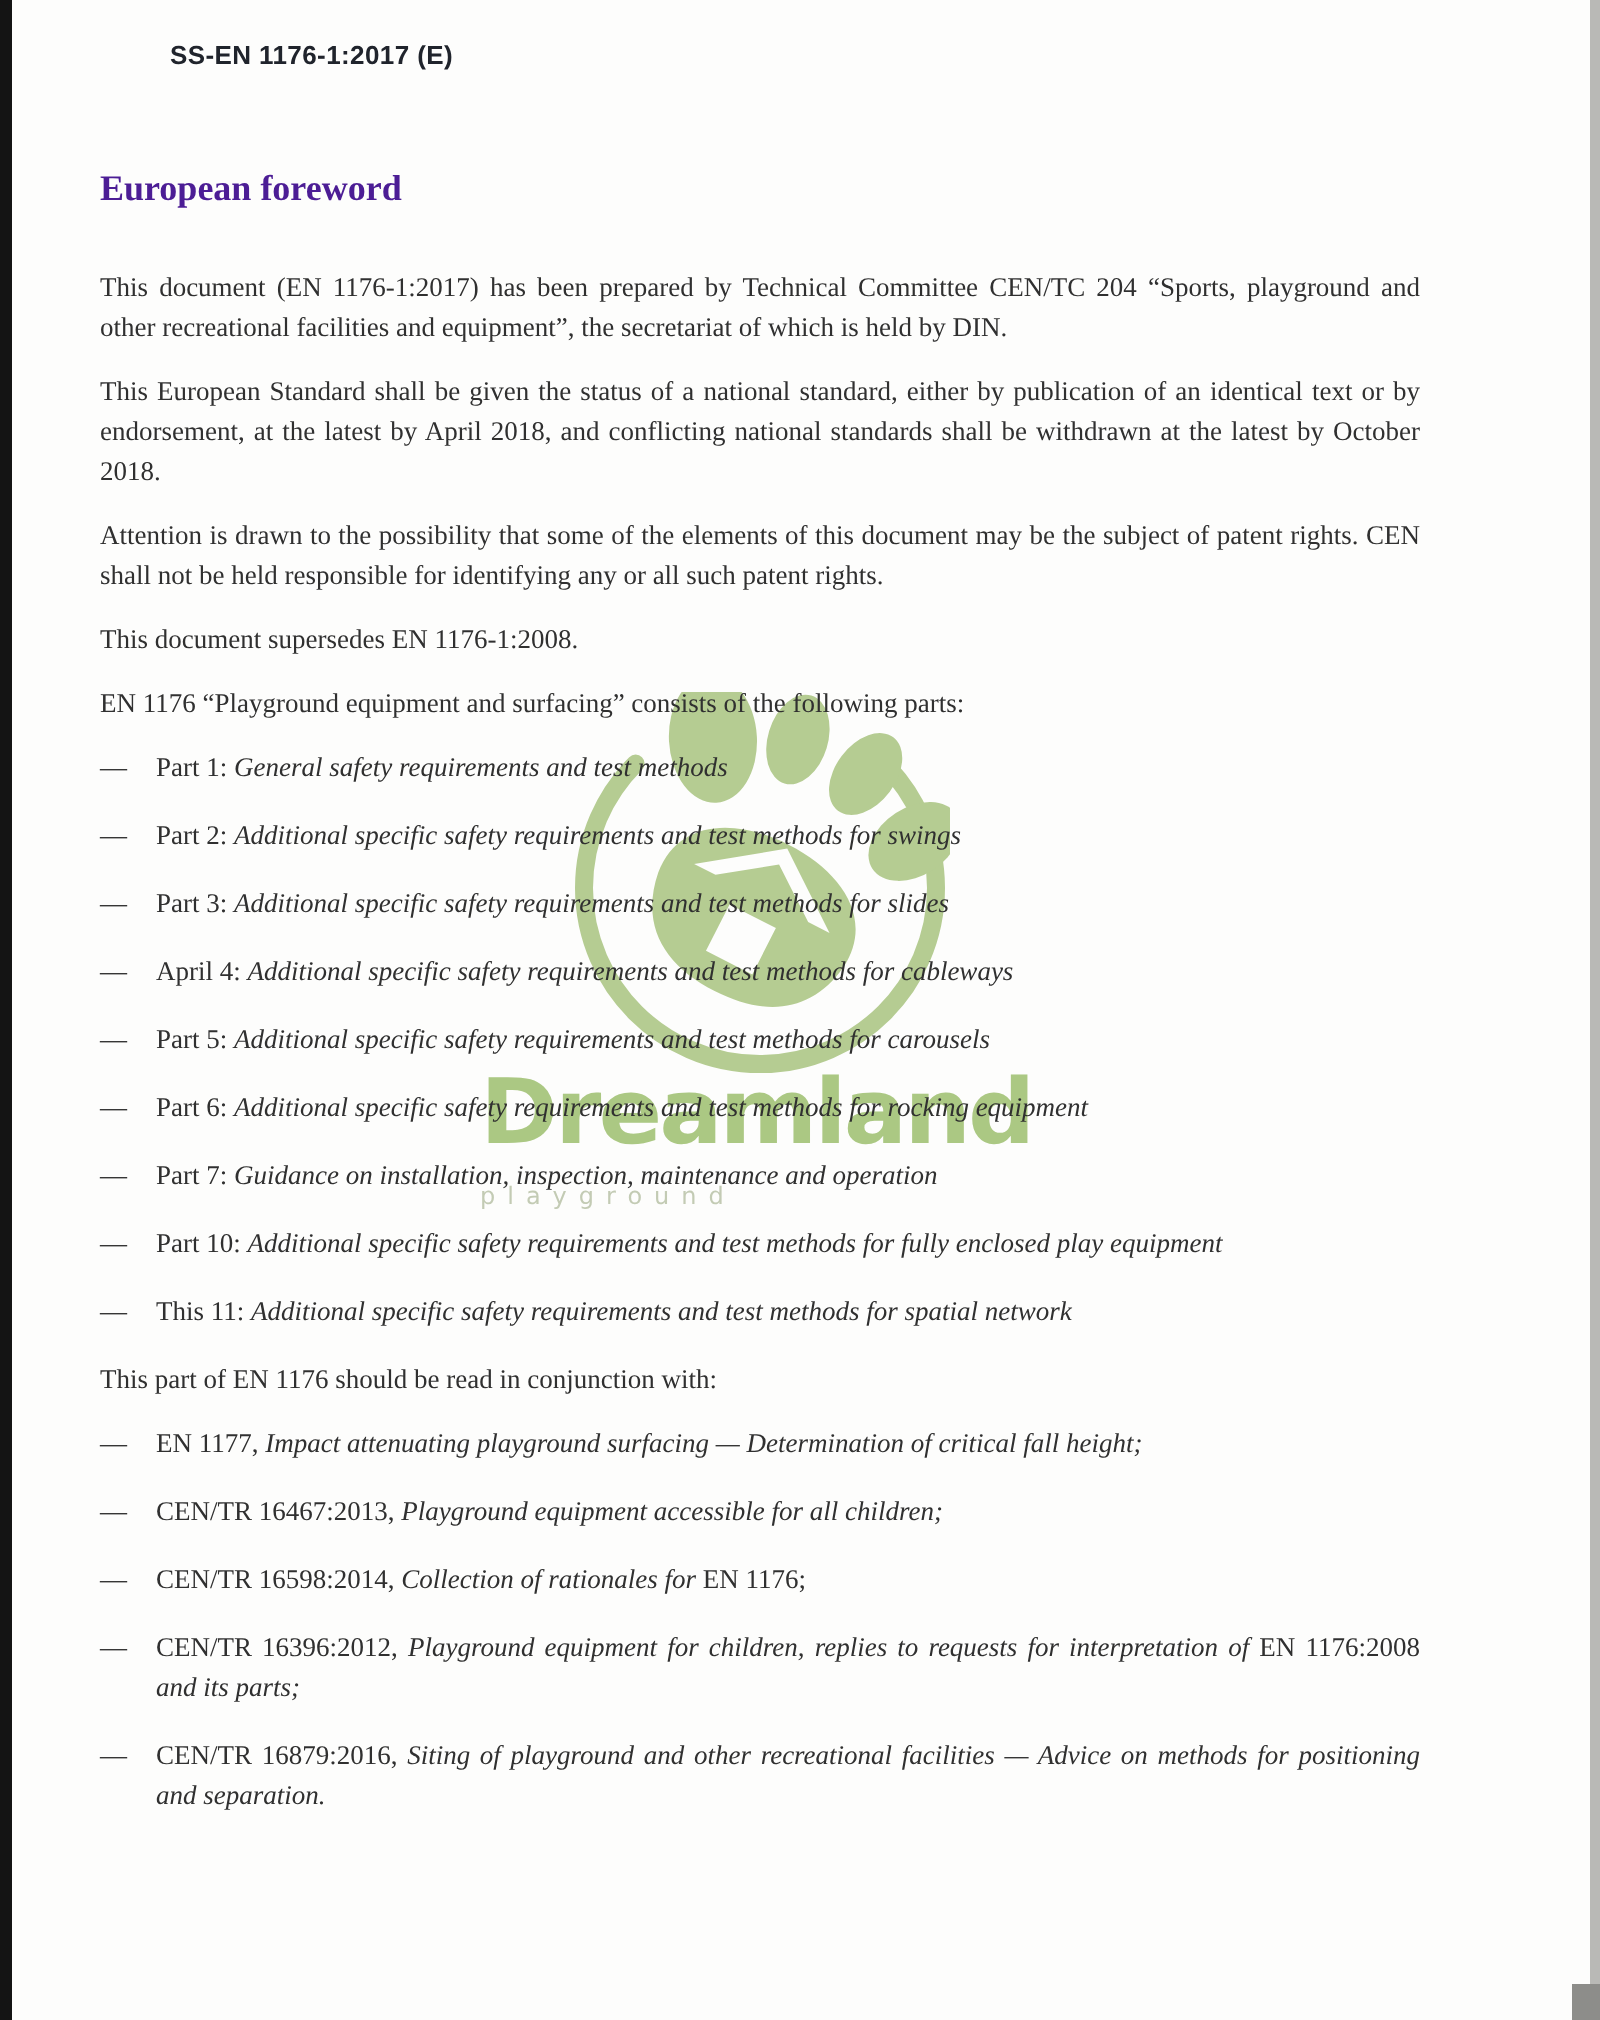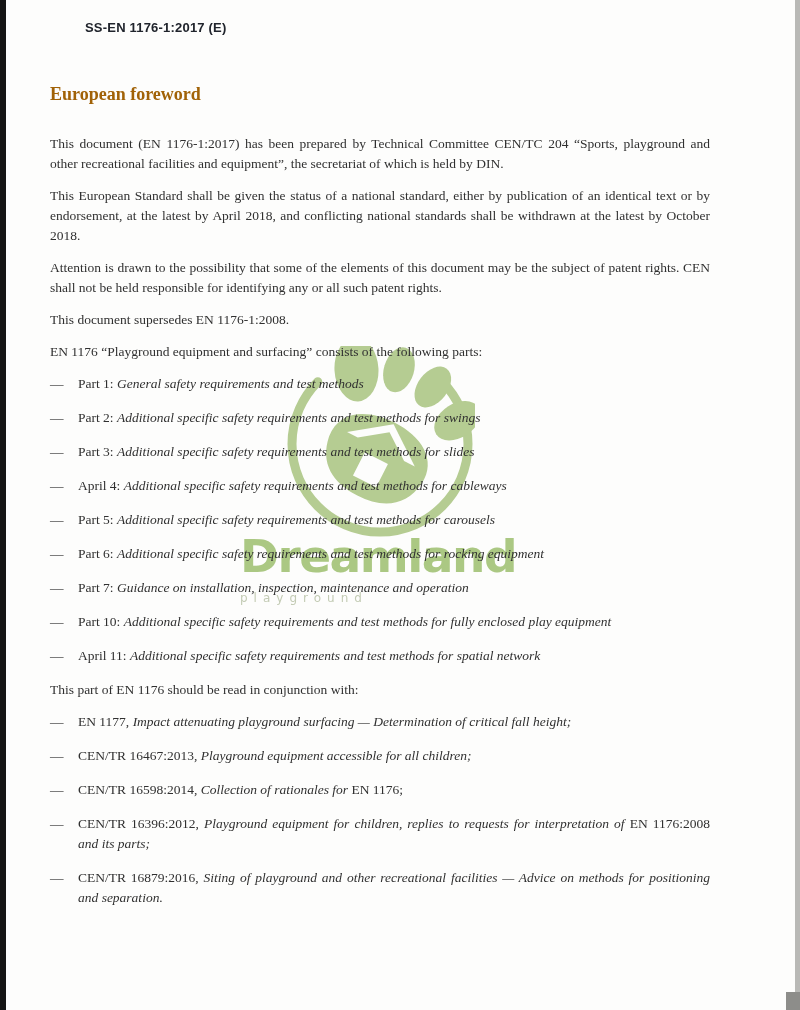--- a/index.html
+++ b/index.html
@@ -20,21 +20,21 @@
   .wm-sub { font-family:"DejaVu Sans", sans-serif; font-size:12px; letter-spacing:6px;
             color:#c3cbb4; margin-top:7px; white-space:nowrap; }
 
   .content { position:relative; z-index:1; padding:18px 90px 0 50px;
              color:#303030; font-size:13.5px; line-height:20px; }
 
   .doc-ref { font-family:"Liberation Sans", sans-serif; font-weight:bold; font-size:13px;
              color:#20242c; letter-spacing:.2px;margin-left:35px; }
 
   .title { font-family:"Liberation Serif", serif; font-weight:bold; font-size:18px;
-           color:#a16207; margin-top:46px; margin-bottom:30px; }
+           color:#4c1d95; margin-top:46px; margin-bottom:30px; }
 
   .para { text-align:justify; margin-bottom:12px; }
   .it { font-style:italic; }
 
   .dash-group { margin-top:2px; }
   .dash-item { display:flex; margin-bottom:14px; }
   .dash { width:28px; flex:none; }
   .dash-body { flex:1; text-align:justify; }
 </style>
 </head>
@@ -113,21 +113,21 @@
         <div class="dash-item">
           <span class="dash">—</span>
           <span class="dash-body"><span>Part 7: </span><span class="it">Guidance on installation, inspection, maintenance and operation</span></span>
         </div>
         <div class="dash-item">
           <span class="dash">—</span>
           <span class="dash-body"><span>Part 10: </span><span class="it">Additional specific safety requirements and test methods for fully enclosed play equipment</span></span>
         </div>
         <div class="dash-item">
           <span class="dash">—</span>
-          <span class="dash-body"><span>April 11: </span><span class="it">Additional specific safety requirements and test methods for spatial network</span></span>
+          <span class="dash-body"><span>This 11: </span><span class="it">Additional specific safety requirements and test methods for spatial network</span></span>
         </div>
       </div>
     <div>
         <p class="para"><span>This part of EN 1176 should be read in conjunction with:</span></p>
       </div>
     <div class="dash-group">
         <div class="dash-item">
           <span class="dash">—</span>
           <span class="dash-body"><span>EN 1177, </span><span class="it">Impact attenuating playground surfacing — Determination of critical fall height;</span></span>
         </div>

